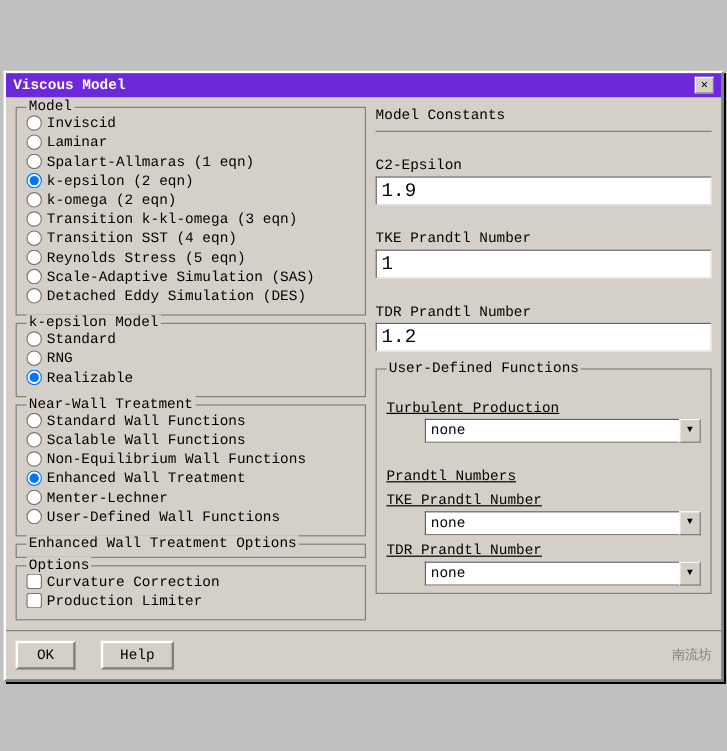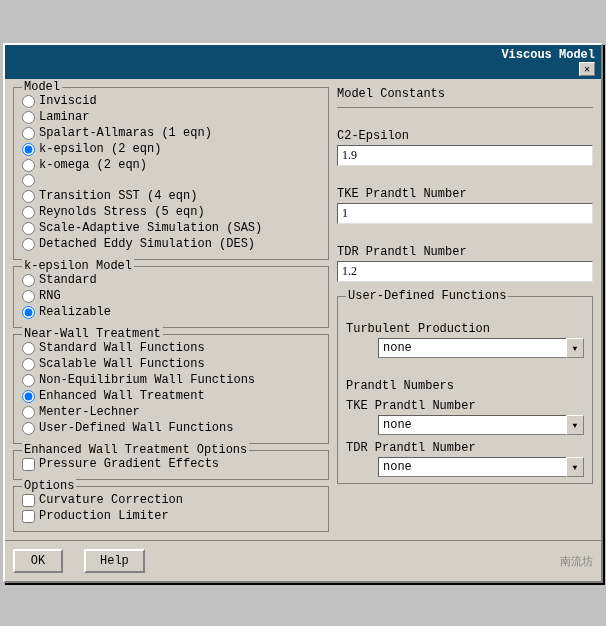--- a/index.html
+++ b/index.html
@@ -22,29 +22,28 @@
     .window {
       width: 600px;
       background: #d4d0c8;
       border: 2px solid #808080;
       border-top-color: #ffffff;
       border-left-color: #ffffff;
       box-shadow: 2px 2px 0 #000;
     }
 
     .title-bar {
-      background: #0c4a6e;
+      background: #6d28d9;
       color: #ffffff;
       padding: 3px 6px;
       display: flex;
       justify-content: space-between;
       align-items: flex-end;
       font-size: 12px;
       font-weight: bold;
-      flex-direction: column;
     }
 
     .title-bar-buttons {
       display: flex;
       gap: 2px;
     }
 
     .title-btn {
       width: 16px;
       height: 14px;
@@ -60,21 +59,21 @@
       color: #000;
     }
 
     .window-content {
       padding: 8px;
       display: flex;
       gap: 8px;
     }
 
     .left-panel {
-      width: 316px;
+      width: 292px;
       display: flex;
       flex-direction: column;
       gap: 6px;
     }
 
     .right-panel {
       flex: 1;
       display: flex;
       flex-direction: column;
       gap: 6px;
@@ -127,22 +126,22 @@
 
     .text-input {
       width: 100%;
       border: 1px solid #808080;
       border-top-color: #606060;
       border-left-color: #606060;
       border-bottom-color: #dfdfdf;
       border-right-color: #dfdfdf;
       background: #ffffff;
       padding: 2px 4px;
-      font-family: Liberation Serif, serif;
-      font-size: 12px;
+      font-family: Liberation Mono, monospace;
+      font-size: 16px;
     }
 
     .select-wrapper {
       position: relative;
       width: 100%;
       padding-left: 32px;
     }
 
     .select-input {
       width: 100%;
@@ -224,20 +223,21 @@
       font-size: 12px;
       margin-top: 6px;
       margin-bottom: 2px;
     }
 
     .udf-group-box {
       border: 1px solid #808080;
       padding: 4px 8px 6px;
       position: relative;
       margin-top: 8px;
+      text-decoration: underline;
     }
   </style>
 </head>
 <body>
 
 <div class="window">
 
   <div class="title-bar">
     <span>Viscous Model</span>
     <div class="title-bar-buttons">
@@ -266,20 +266,21 @@
         <div class="radio-item">
           <input type="radio" name="model" id="kepsilon" checked="" style="">
           <label class="radio-label" for="kepsilon">k-epsilon (2 eqn)</label>
         </div>
         <div class="radio-item">
           <input type="radio" name="model" id="komega" style="">
           <label class="radio-label" for="komega">k-omega (2 eqn)</label>
         </div>
         <div class="radio-item">
           <input type="radio" name="model" id="transition-kl" style="">
+          <label class="radio-label" for="transition-kl">Transition k-kl-omega (3 eqn)</label>
         </div>
         <div class="radio-item">
           <input type="radio" name="model" id="transition-sst" style="">
           <label class="radio-label" for="transition-sst">Transition SST (4 eqn)</label>
         </div>
         <div class="radio-item">
           <input type="radio" name="model" id="reynolds" style="">
           <label class="radio-label" for="reynolds">Reynolds Stress (5 eqn)</label>
         </div>
         <div class="radio-item">
@@ -331,24 +332,20 @@
           <label class="radio-label" for="menter">Menter-Lechner</label>
         </div>
         <div class="radio-item">
           <input type="radio" name="nearwall" id="user-wall" style="">
           <label class="radio-label" for="user-wall">User-Defined Wall Functions</label>
         </div>
       </div>
 
       <div class="group-box">
         <span class="group-box-title">Enhanced Wall Treatment Options</span>
-        <div class="checkbox-item">
-          <input type="checkbox" id="pressure-gradient" style="">
-          <label class="checkbox-label" for="pressure-gradient">Pressure Gradient Effects</label>
-        </div>
       </div>
 
       <div class="group-box">
         <span class="group-box-title">Options</span>
         <div class="checkbox-item">
           <input type="checkbox" id="curvature" style="">
           <label class="checkbox-label" for="curvature">Curvature Correction</label>
         </div>
         <div class="checkbox-item">
           <input type="checkbox" id="production" style="">

